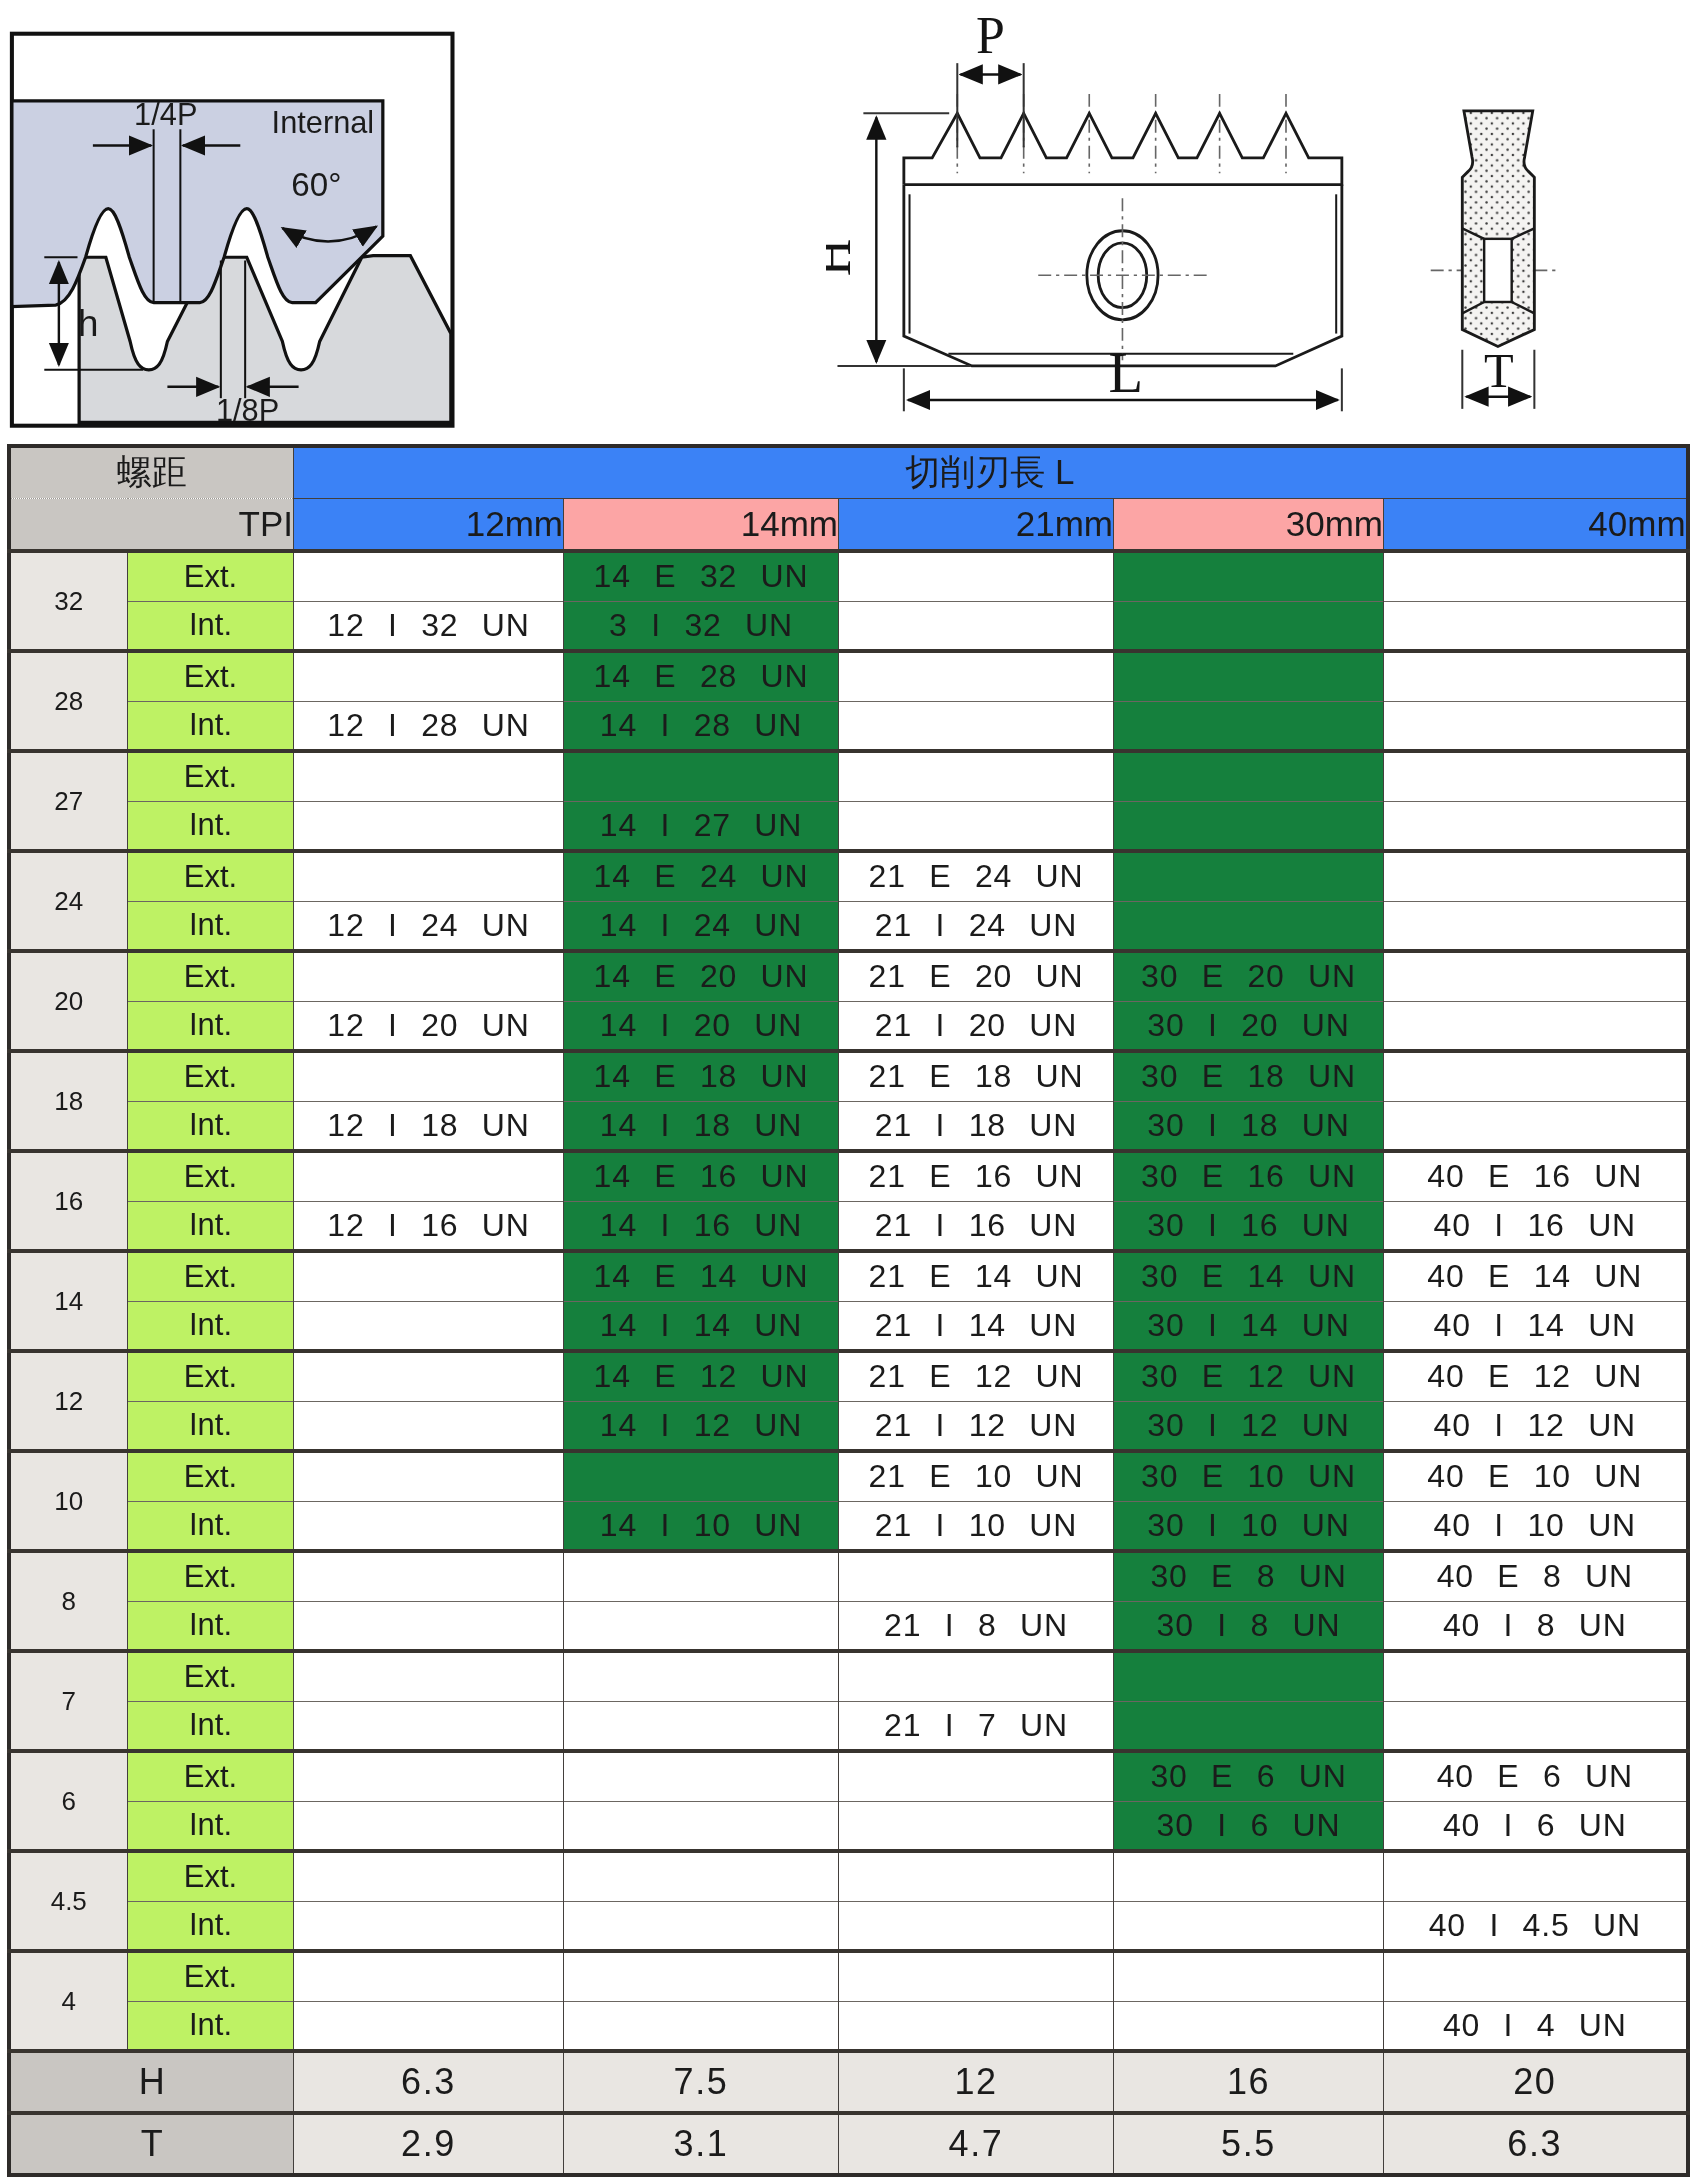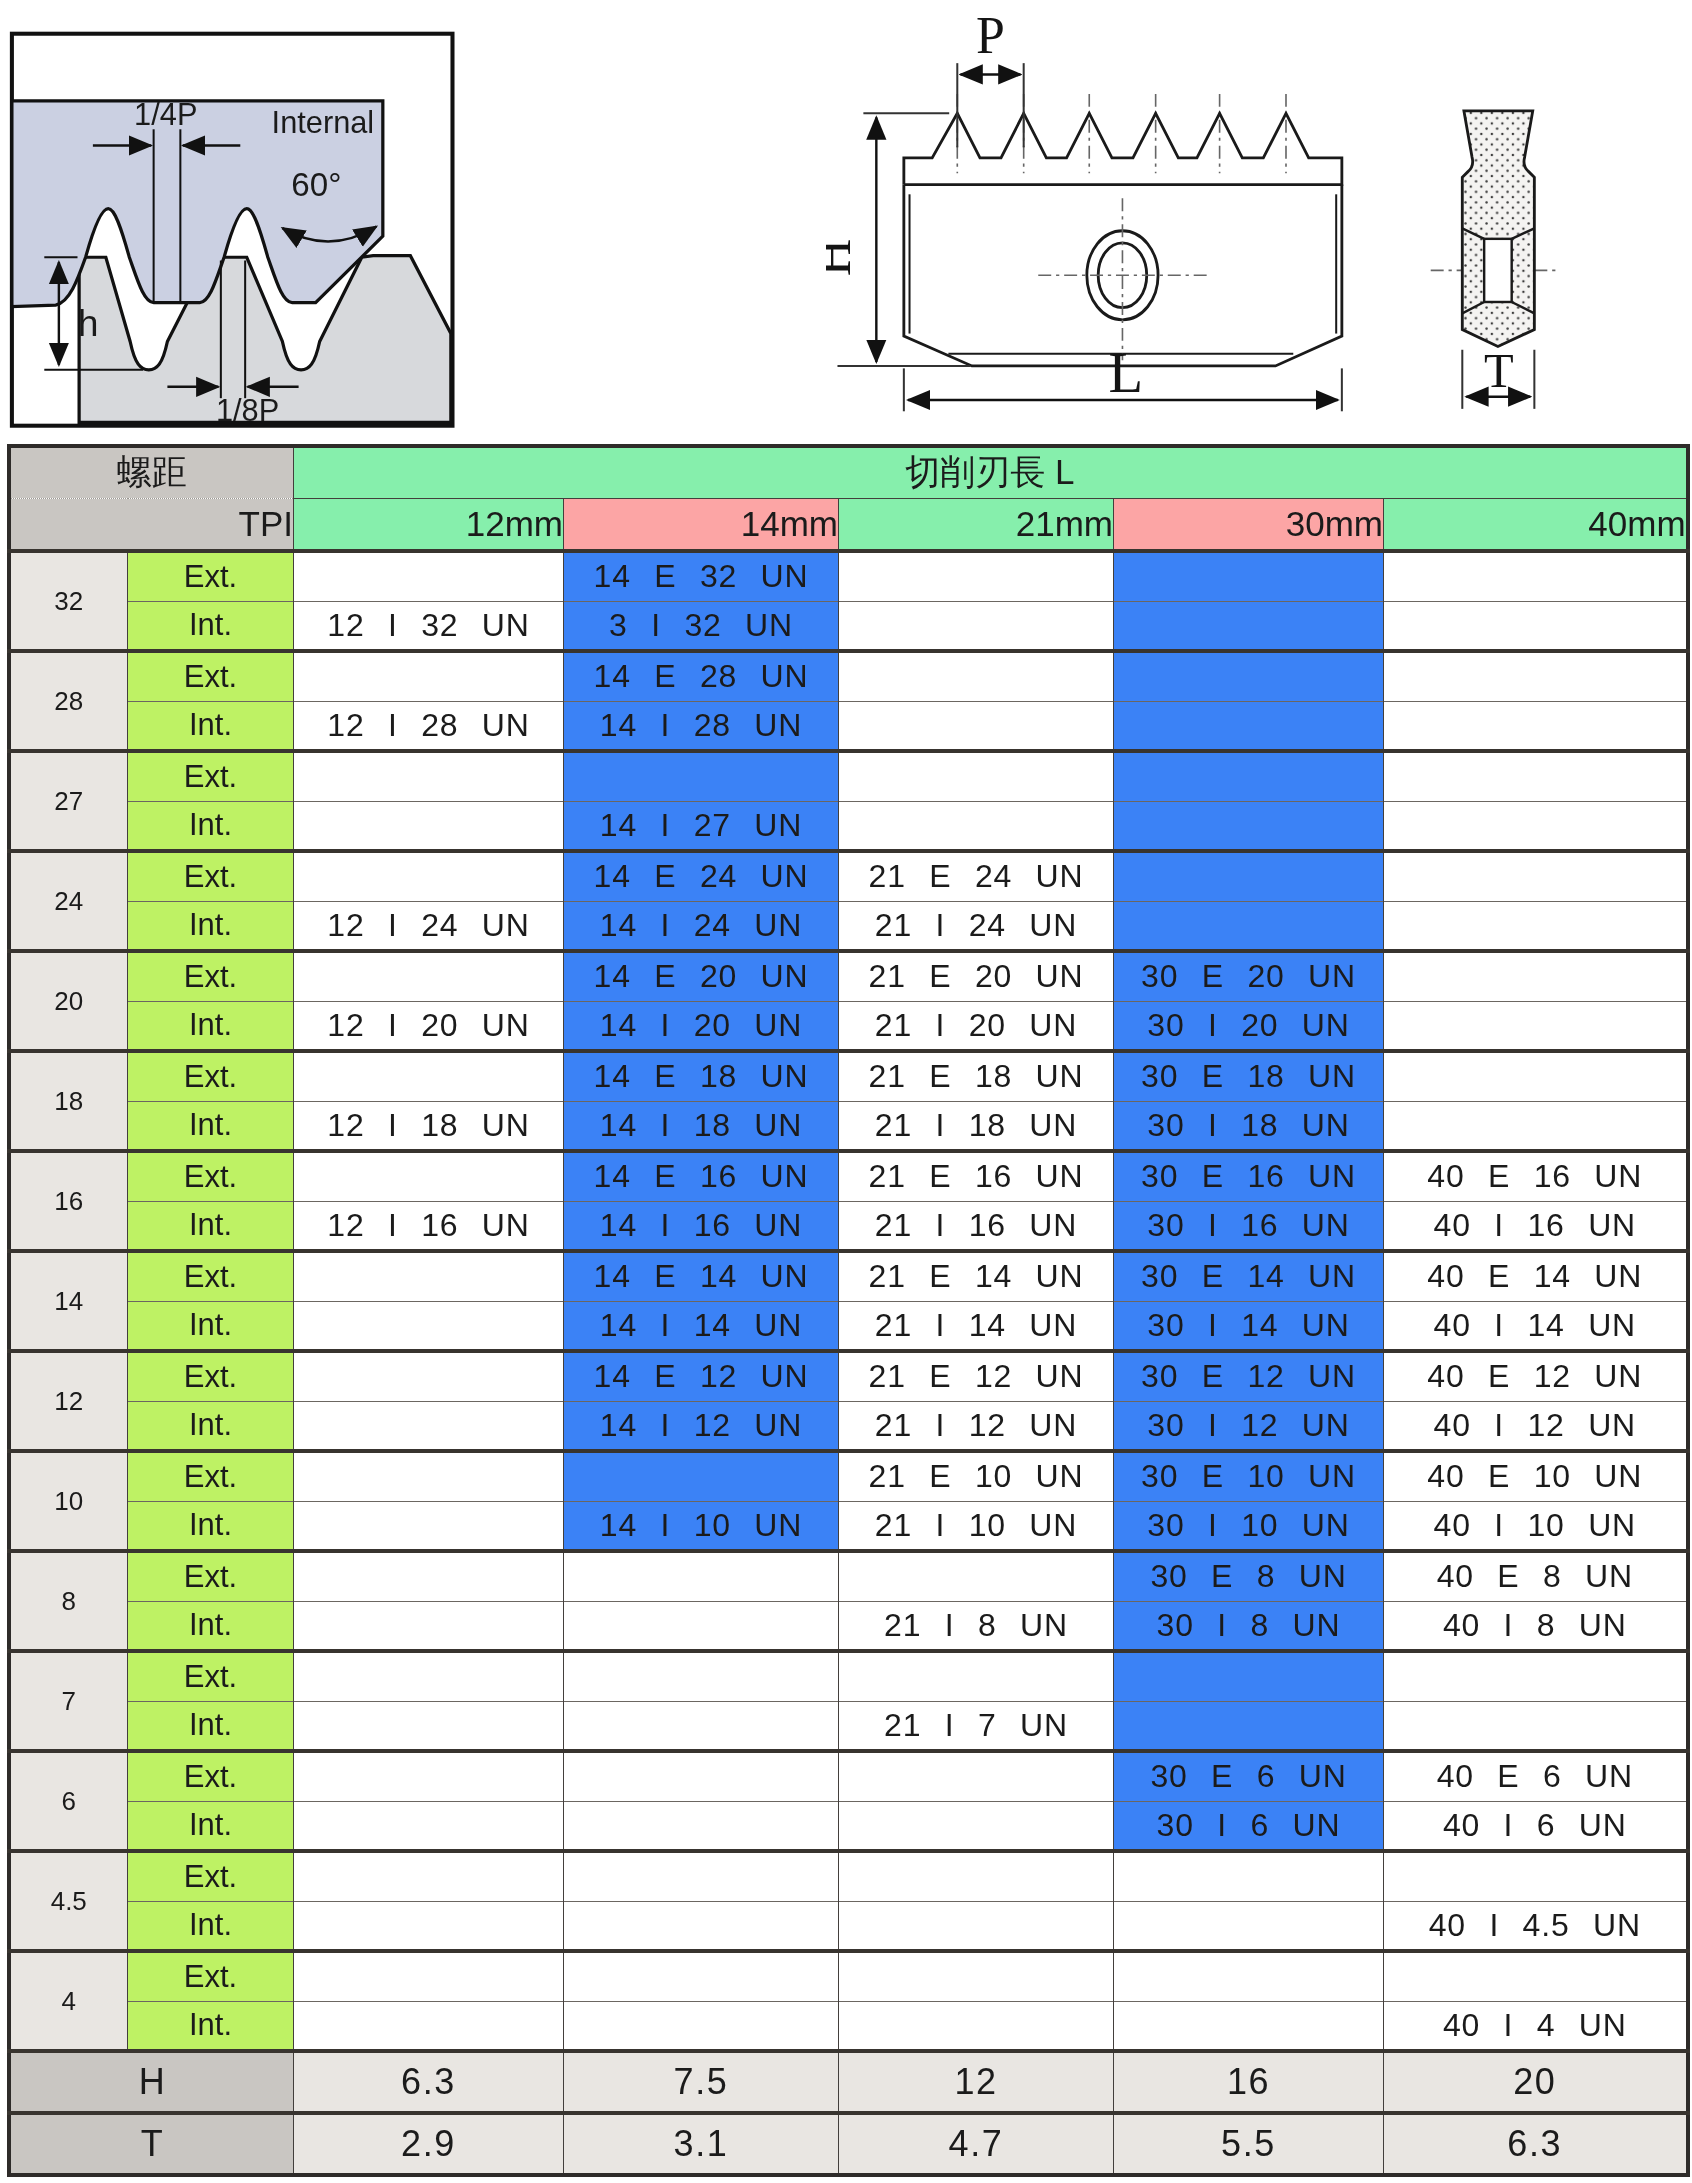--- a/index.html
+++ b/index.html
@@ -5,34 +5,34 @@
   html,body{margin:0;padding:0;background:#fff;}
   body{width:1693px;height:2183px;position:relative;font-family:"Liberation Sans",sans-serif;color:#1b1b1b;}
   .fig{position:absolute;}
   
   #tablewrap{position:absolute;left:6.5px;top:444px;width:1680px;}
   table.spec{border-collapse:collapse;table-layout:fixed;width:1680px;border:4px solid #2e2b29;}
   table.spec td,table.spec th{border-left:1.6px solid #433f3c;padding:0;text-align:center;vertical-align:middle;
     font-family:"Liberation Sans",sans-serif;font-weight:normal;overflow:hidden;white-space:nowrap;}
   .hd{font-size:35px;}
   .hd.dark{background:#c9c6c2;}
-  .hd.light{background:#86efac;}
+  .hd.light{background:#3b82f6;}
   .hd.mid{background:#fca5a5;}
   tr.hrow1{height:52px;}
   tr.hrow1 .dark{border-bottom:0.8px dotted #9a9792;}
   tr.hrow1 .light{border-bottom:1.6px solid #433f3c;}
   tr.hrow2{height:53px;}
   tr.hrow2 th{border-bottom:4px solid #38342f;text-align:right;}
   tbody tr{height:50px;}
   .g-start td{border-top:4px solid #38342f;}
   .g-inner td{border-top:1.6px solid #6b6661;}
   .c-tpi{background:#e9e6e2;font-size:26px;}
   .c-kind{background:#bef264;font-size:31px;}
   .c-data{background:#fff;font-size:32px;word-spacing:13.8px;letter-spacing:0.8px;}
-  .c-data.shade{background:#3b82f6;}
+  .c-data.shade{background:#15803d;}
   tfoot tr{height:62px;}
   .f-row td{border-top:4px solid #38342f;}
   .c-flabel{background:#c9c6c2;font-size:36px;}
   .c-fval{background:#e9e6e2;font-size:36px;letter-spacing:1.6px;}
   
   text.dimsans{font-family:"Liberation Sans",sans-serif;fill:#1b1b1b;}
   text.dimserif{font-family:"Liberation Serif",serif;fill:#141414;}
 </style>
 </head>
 <body>

